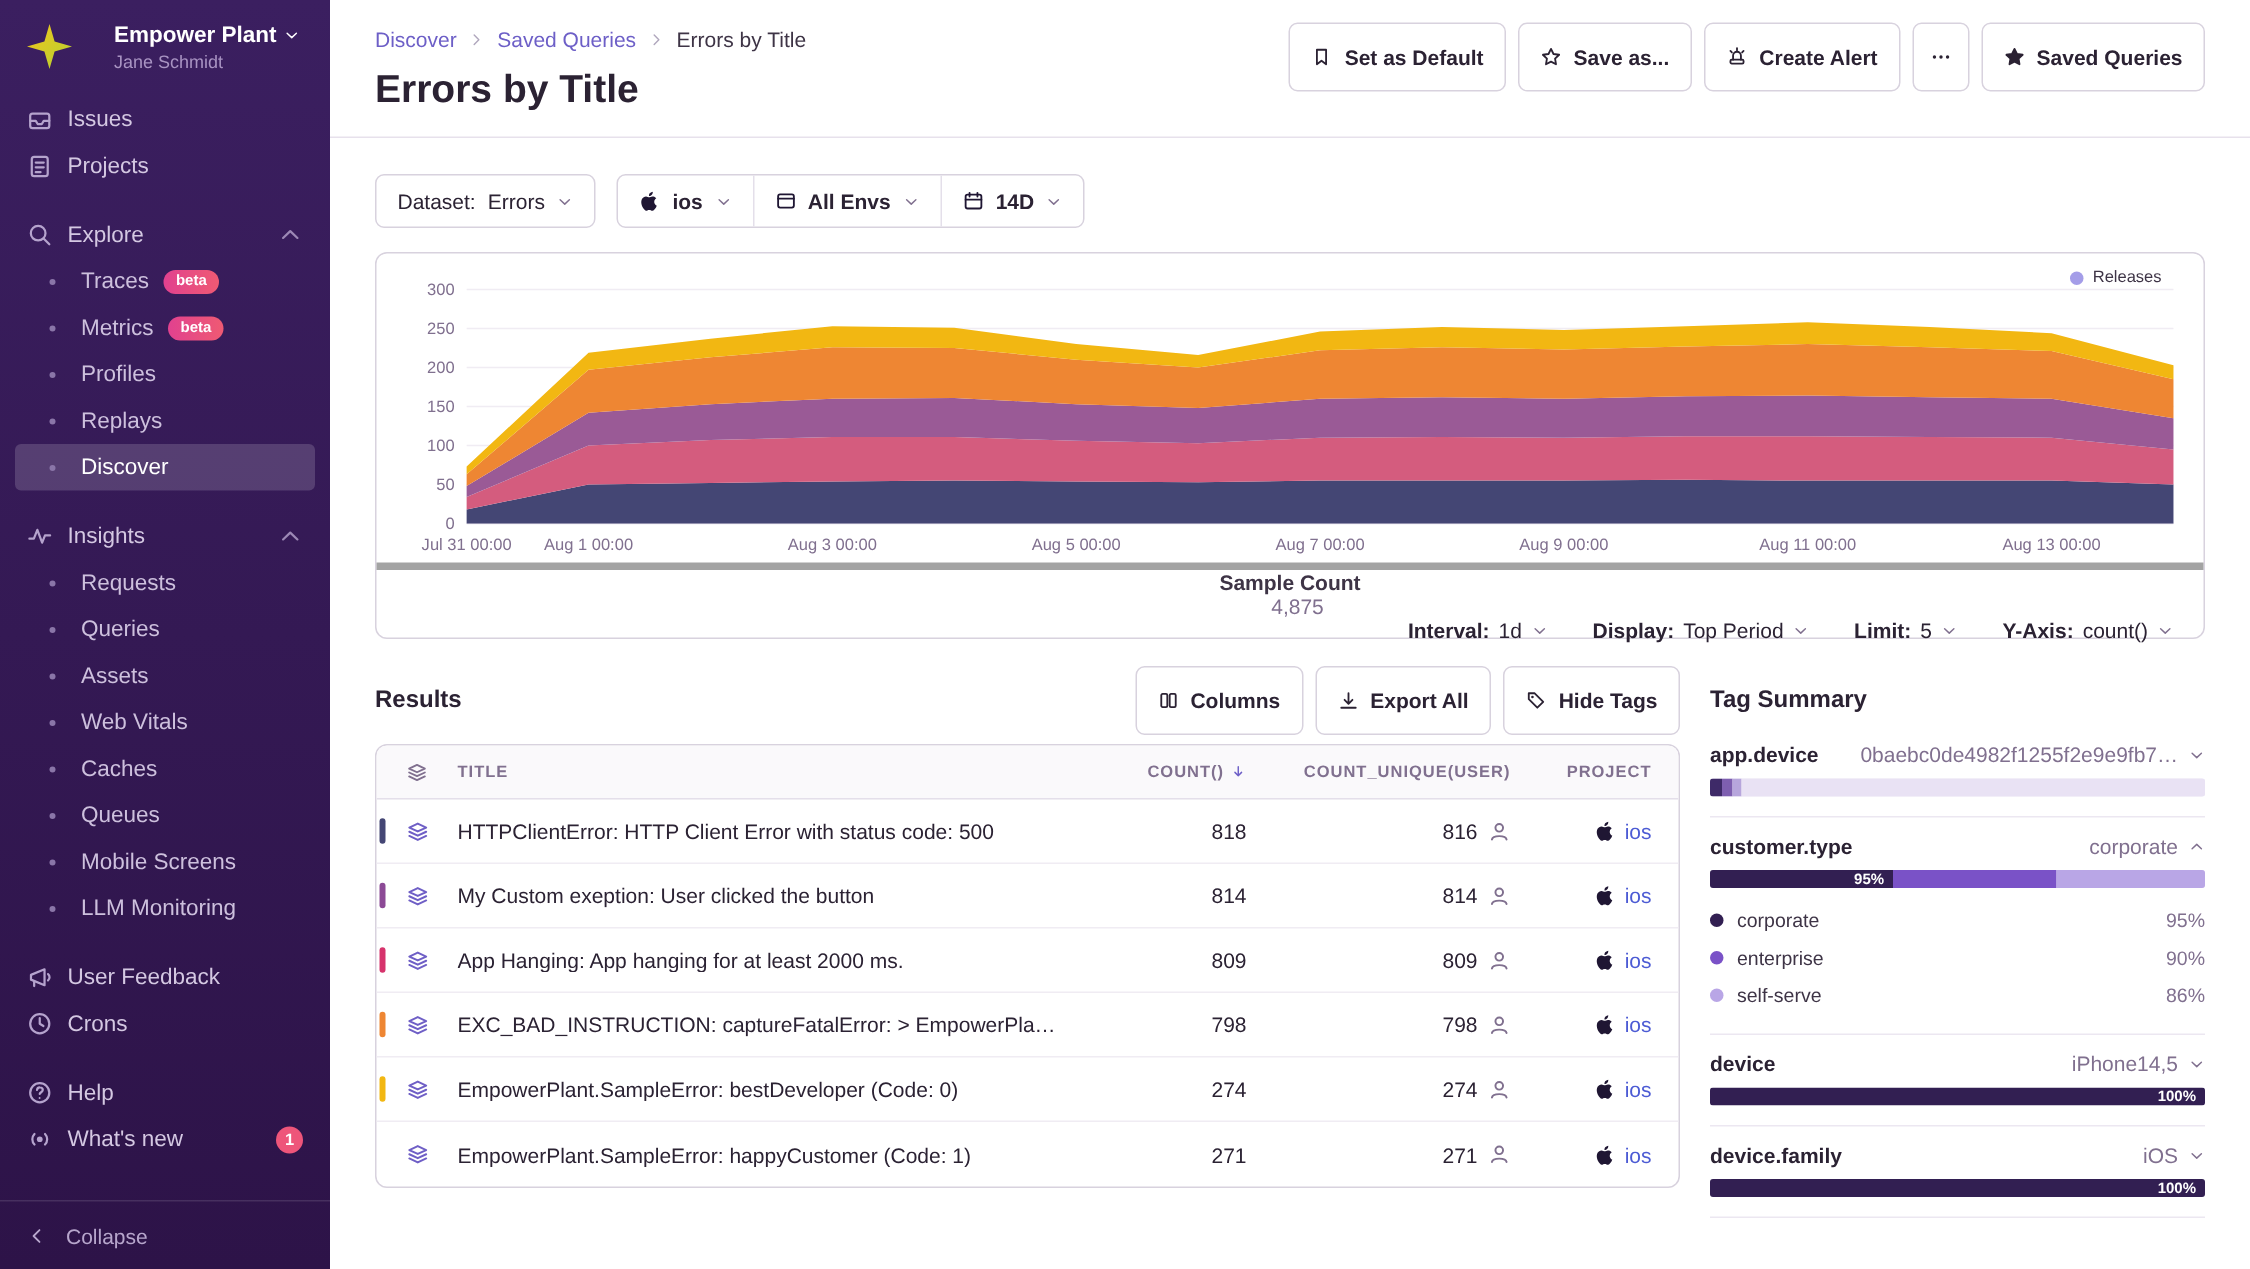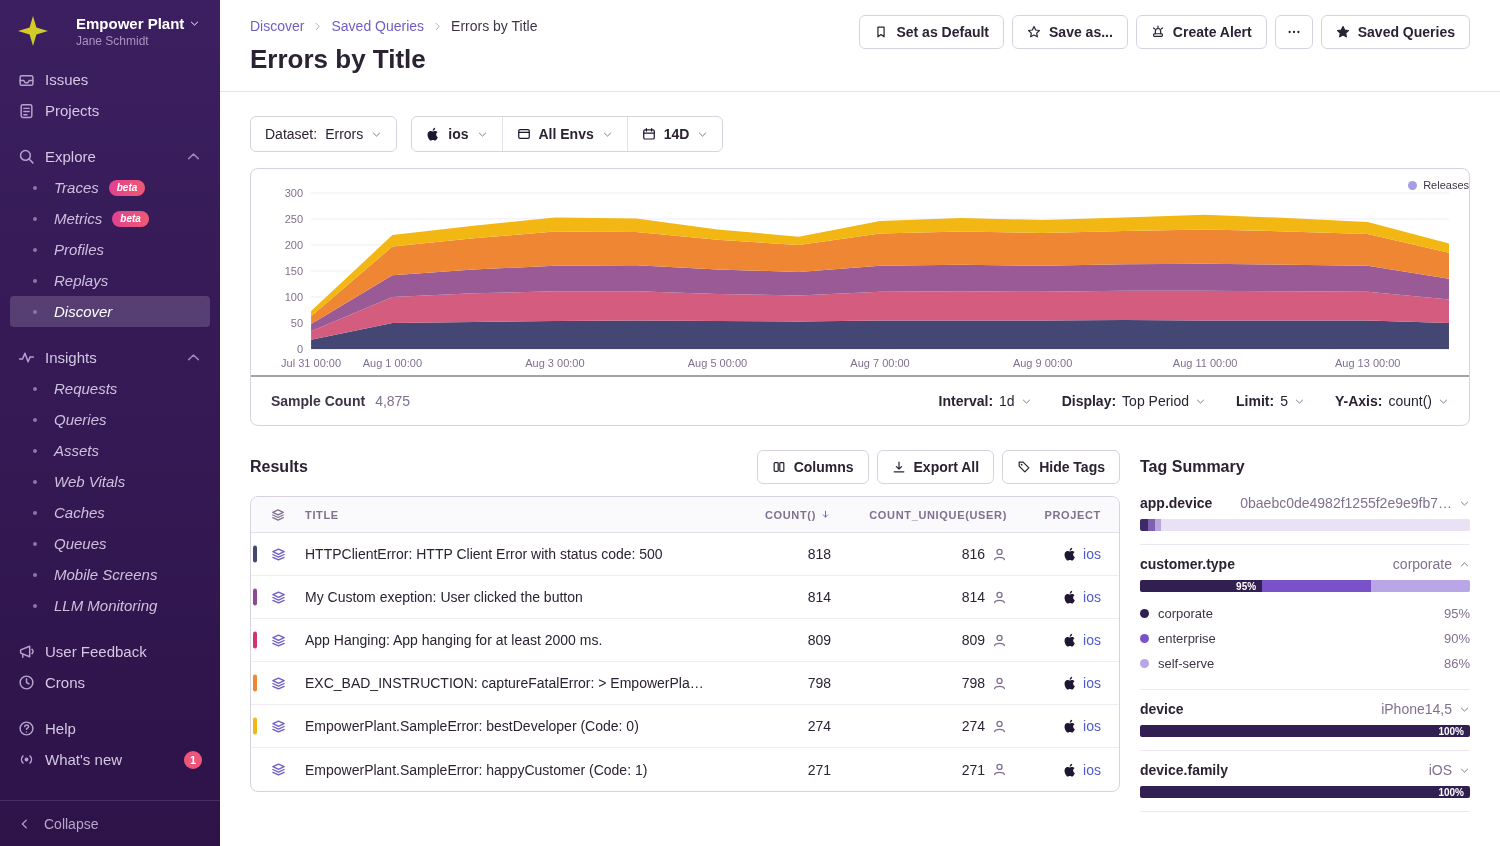--- a/index.html
+++ b/index.html
@@ -20,41 +20,41 @@
   .org-logo { width:34px; height:34px; }
   .org-name { font-size:15px; font-weight:700; color:#fff; display:flex; align-items:center; gap:5px; }
   .org-name .icon { color:#fff; }
   .org-user { font-size:12px; color:#a globalization; color:#a893c2; margin-top:2px; }
   .nav { flex:1; overflow:hidden; padding:4px 10px 0; }
   .nav-gap { height:15px; }
   .nav-item, .sub-item { display:flex; align-items:center; gap:10px; height:31px; padding:0 8px;
     border-radius:4px; font-size:15px; color:#d4c8e2; cursor:pointer; }
   .nav-item .icon { color:#b5a3cd; width:17px; height:17px; }
   .nav-item .chev { margin-left:auto; color:#9c88b5; }
-  .sub-item { padding-left:16px; color:#cdc0dd;font-style:italic; }
+  .sub-item { padding-left:16px; color:#cdc0dd; }
   .sub-item .bullet { width:4px; height:4px; border-radius:50%; background:#8a76a8; margin:0 7px; flex:0 0 4px; }
   .sub-item.active { background:rgba(255,255,255,.16); color:#fff; }
   .badge-beta { background:linear-gradient(90deg,#e1418f,#ef5a73); color:#fff; font-size:10px;
     font-weight:700; padding:2px 8px; border-radius:10px; line-height:1.2; }
   .badge-count { margin-left:auto; width:18px; height:18px; border-radius:50%; background:#ee557a;
     color:#fff; font-size:11px; display:flex; align-items:center; justify-content:center; font-weight:600; }
   .collapse-row { border-top:1px solid rgba(255,255,255,.12); height:46px; display:flex; align-items:center;
     gap:12px; padding:0 18px; color:#b7a6cc; font-size:14px; cursor:pointer; }
   .collapse-row .icon { color:#b7a6cc; }
 
   
   .main { flex:1; display:flex; flex-direction:column; min-width:0; }
   .page-header { position:relative; padding:18px 30px 16px; border-bottom:1px solid #e7e1ec; }
   .breadcrumb { display:flex; align-items:center; gap:8px; font-size:14px; }
   .crumb.link { color:#6d5fc7; cursor:pointer; }
   .crumb.current { color:#3e3446; }
   .breadcrumb .sep { color:#b0a7bd; }
   .page-title { margin-top:10px; font-size:26px; font-weight:700; color:#2b2233; }
   .header-actions { position:absolute; top:15px; right:30px; display:flex; gap:8px; }
-  .btn { display:inline-flex; align-items:center; gap:8px; height:34px; padding:0 14px; background:#fff;
+  .btn { display:inline-flex; align-items:center; gap:8px; height:46px; padding:0 14px; background:#fff;
     border:1px solid #d8d2de; border-radius:6px; font-size:14px; font-weight:600; color:#2b2233;
     cursor:pointer; font-family:inherit; white-space:nowrap; }
   .btn .icon { color:#2b2233; }
   .btn.icon-only { padding:0 11px; }
 
   .content { padding:24px 30px 0; flex:1; min-height:0; }
 
   .filter-row { display:flex; gap:14px; }
   .control { display:inline-flex; align-items:center; gap:8px; height:36px; padding:0 14px;
     border:1px solid #d8d2de; border-radius:6px; font-size:14px; background:#fff; cursor:pointer; }
@@ -68,26 +68,26 @@
 
   .search-row { margin-top:18px; }
   .search-box { display:flex; align-items:center; gap:9px; height:38px; border:1px solid #d8d2de;
     border-radius:6px; padding:0 12px; background:#fff; }
   .search-box .icon { color:#80708f; }
   .search-input { flex:1; border:none; outline:none; font-family:"DejaVu Sans Mono",monospace;
     font-size:13px; color:#2b2233; background:transparent; }
   .search-input::placeholder { color:#8e8399; }
 
   .chart-panel { margin-top:16px; border:1px solid #d8d2de; border-radius:8px; position:relative; background:#fff; }
-  .chart-legend { position:absolute; top:10px; right:0; display:flex; align-items:center; gap:6px;
+  .chart-legend { position:absolute; top:10px; right:28px; display:flex; align-items:center; gap:6px;
     font-size:11px; color:#3e3446; cursor:pointer; }
   .legend-dot { width:9px; height:9px; border-radius:50%; }
   .chart-body { padding:6px 8px 0; }
   svg.chart { width:100%; height:200px; display:block; }
-  .chart-footer { border-top:2px solid #a3a3a3; height:50px; display:flex; align-items:center; padding:0 20px; }
+  .chart-footer { border-top:5px solid #a3a3a3; height:50px; display:flex; align-items:center; padding:0 20px;flex-direction:column; }
   .sample-label { font-size:14px; font-weight:700; color:#3e3446; }
   .sample-val { font-size:14px; color:#80708f; margin-left:10px; }
   .footer-controls { margin-left:auto; display:flex; gap:30px; }
   .fctrl { display:flex; align-items:center; gap:6px; font-size:14px; cursor:pointer; }
   .fctrl .f-label { font-weight:700; }
 
   .lower { display:flex; gap:20px; margin-top:24px; align-items:flex-start; }
   .left-col { width:870px; flex:0 0 870px; }
   .right-col { flex:1; min-width:0; }
 

